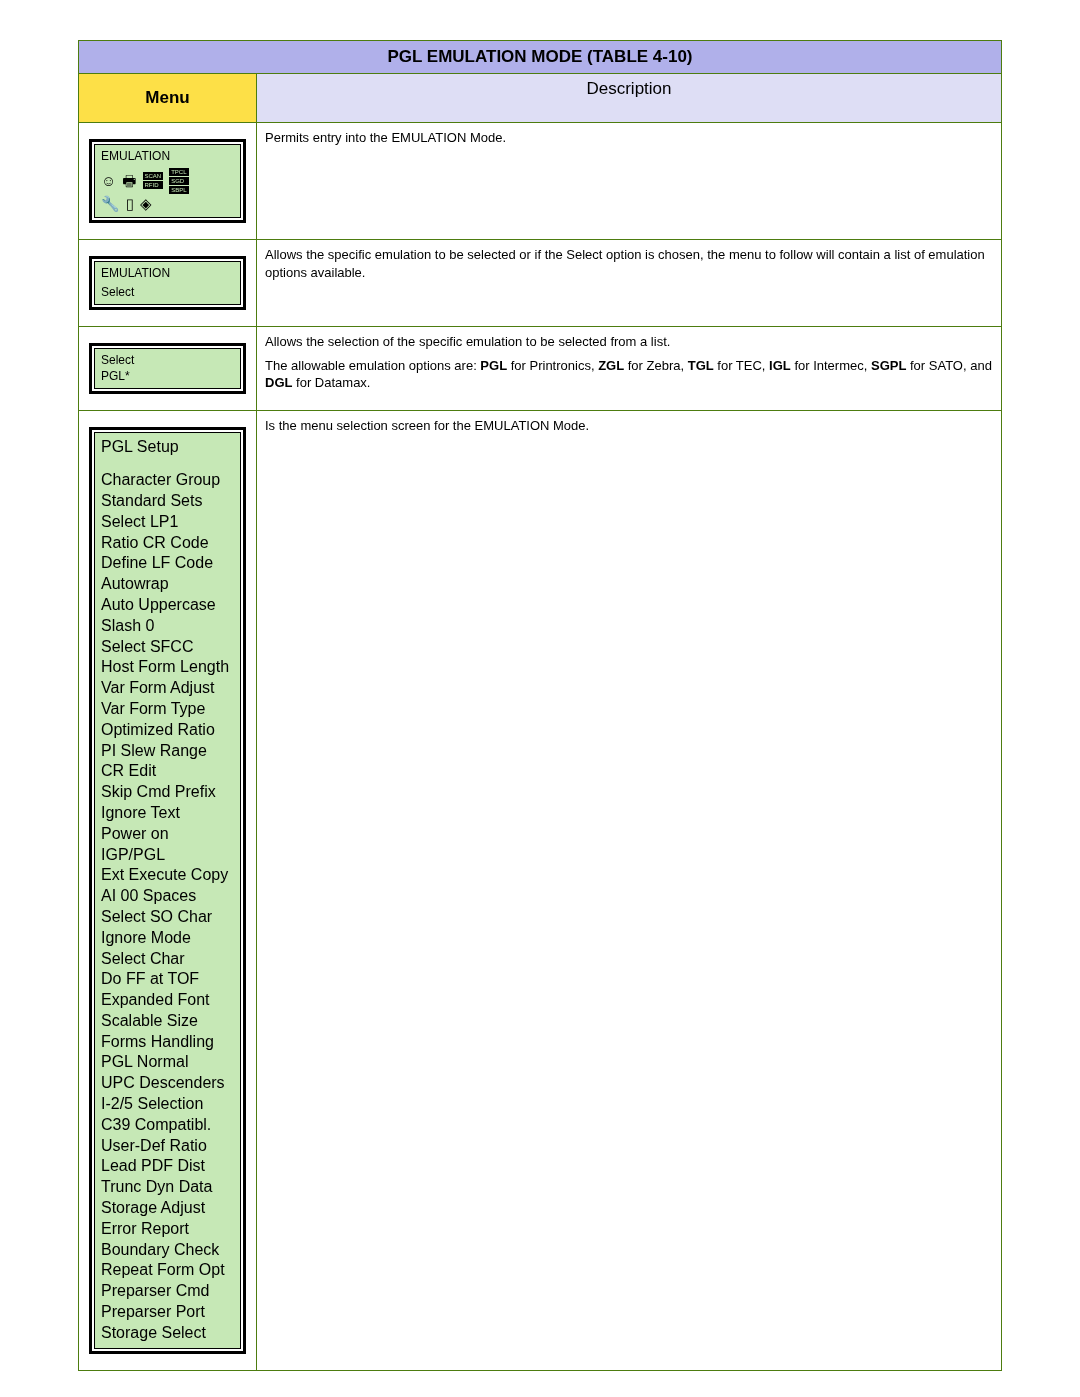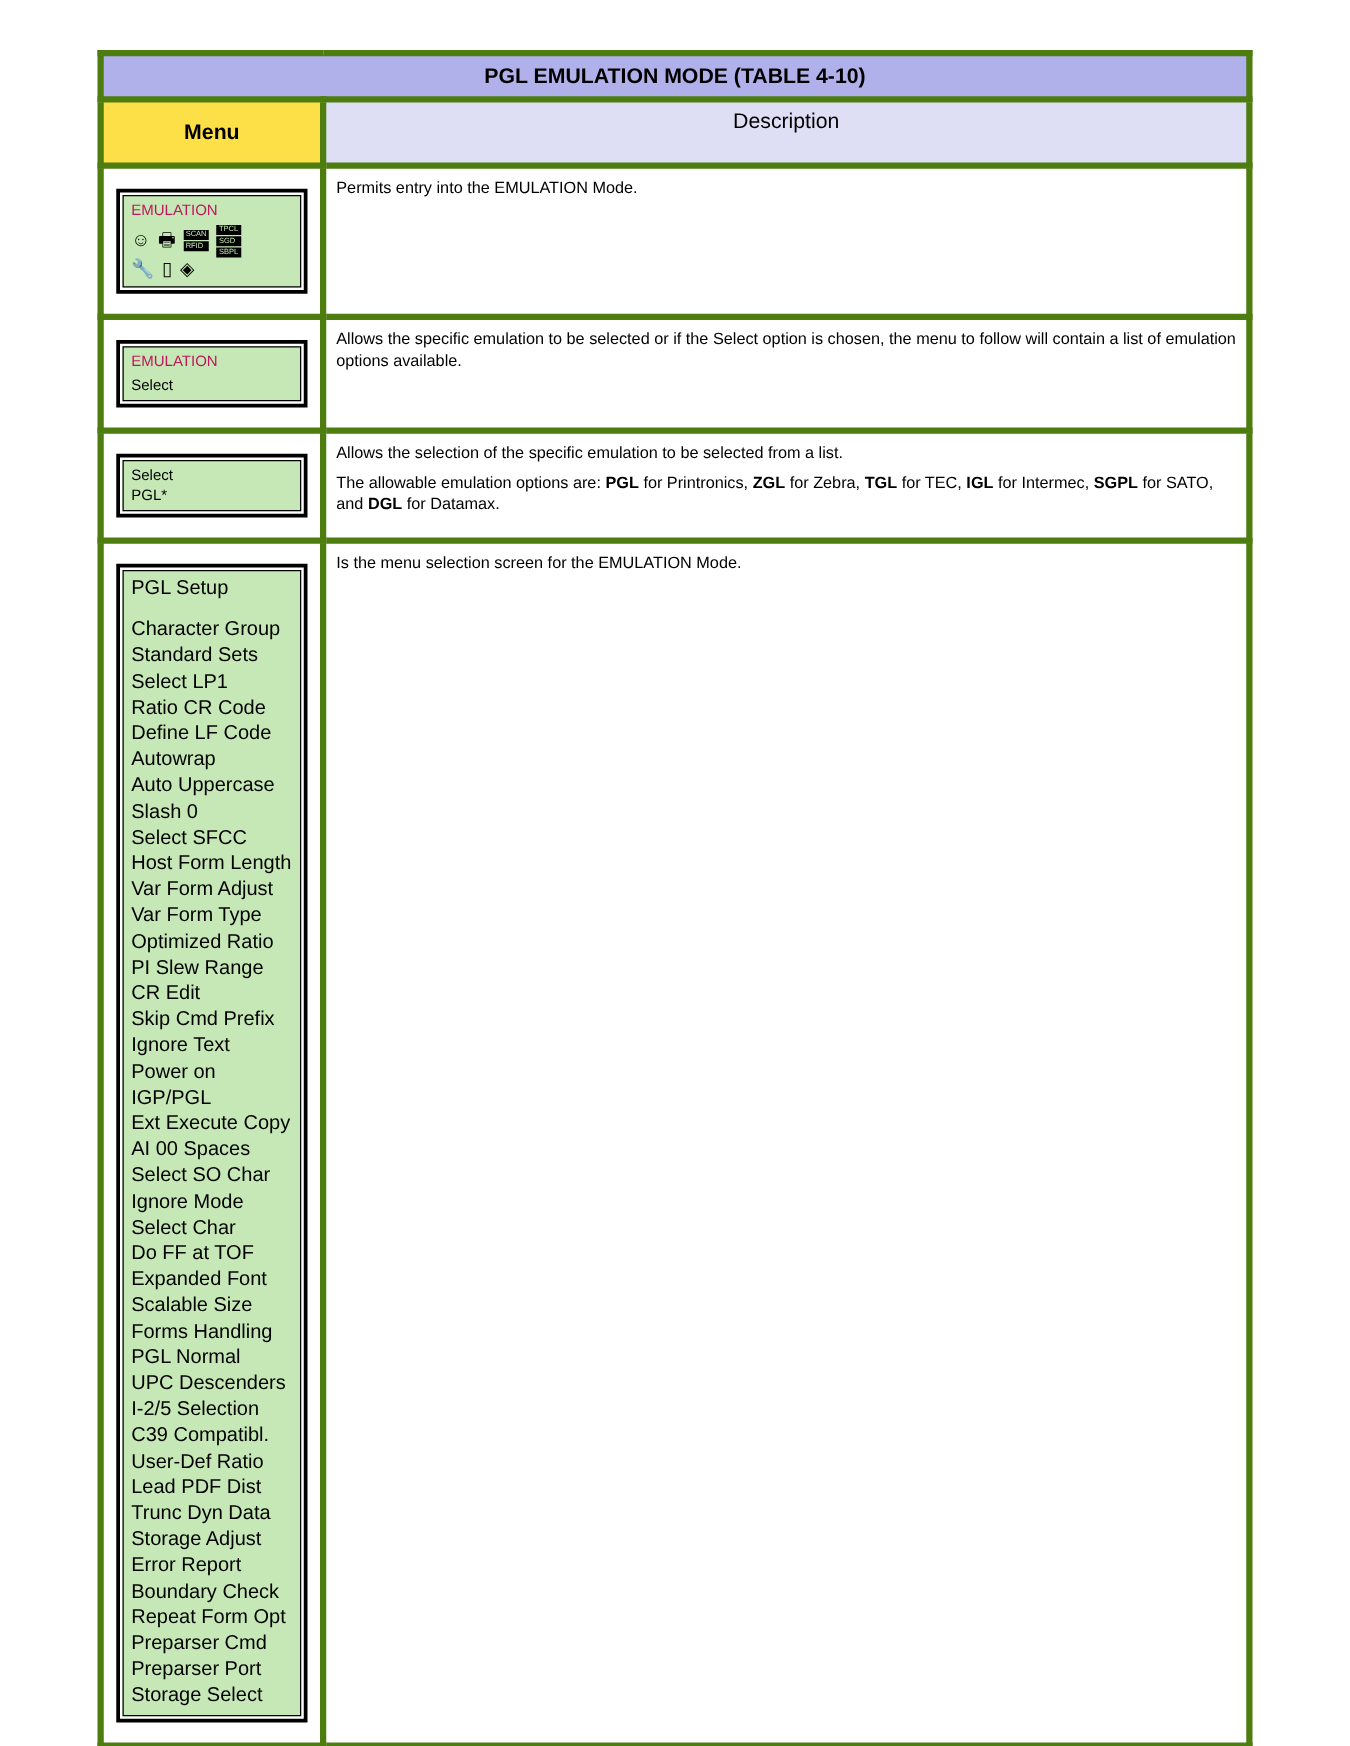--- a/index.html
+++ b/index.html
@@ -19,21 +19,21 @@
     font-weight: bold;
     font-size: 14px;
     margin-bottom: 50px;
   }
   table.main {
     width: 100%;
     border-collapse: collapse;
     border: 1px solid #444;
   }
   table.main th, table.main td {
-    border: 5px solid #4d7c0f;
+    border: 1px solid #4d7c0f;
     vertical-align: top;
   }
   th.title-row {
     background: #b0b0ea;
     text-align: center;
     font-weight: bold;
     font-size: 17px;
     padding: 6px;
   }
   th.col-menu {
@@ -68,21 +68,21 @@
     border: 1px solid #000;
     outline: 3px solid #000;
     outline-offset: 2px;
     padding: 4px 6px;
     font-size: 12px;
     line-height: 1.3;
     color: #000;
     margin: 3px;
   }
   .lcd .heading {
-    color: #be185d;
+    color: #000000;
     font-size: 12px;
     margin-bottom: 3px;
   }
   .lcd .row-icons {
     display: flex;
     gap: 6px;
     align-items: center;
     margin-bottom: 2px;
   }
   .lcd .icon {

